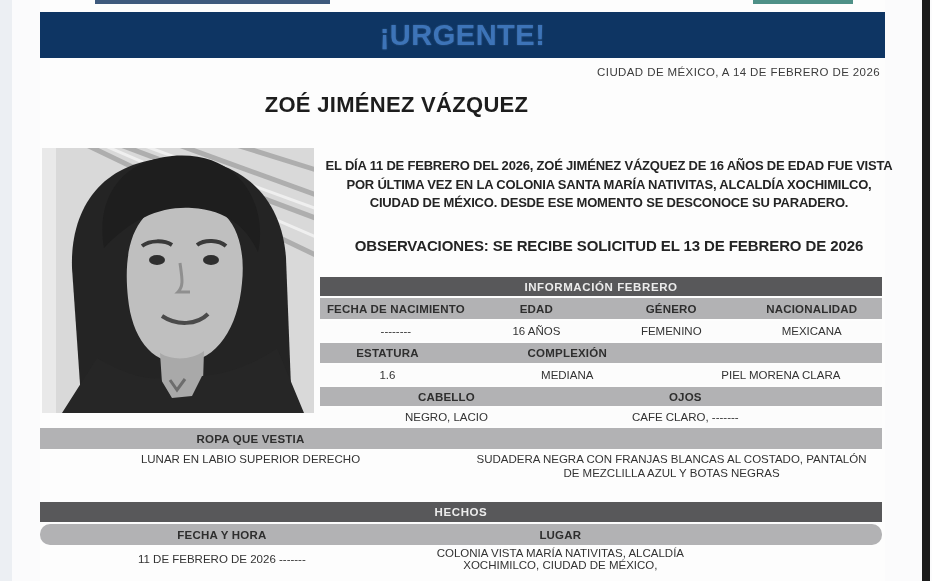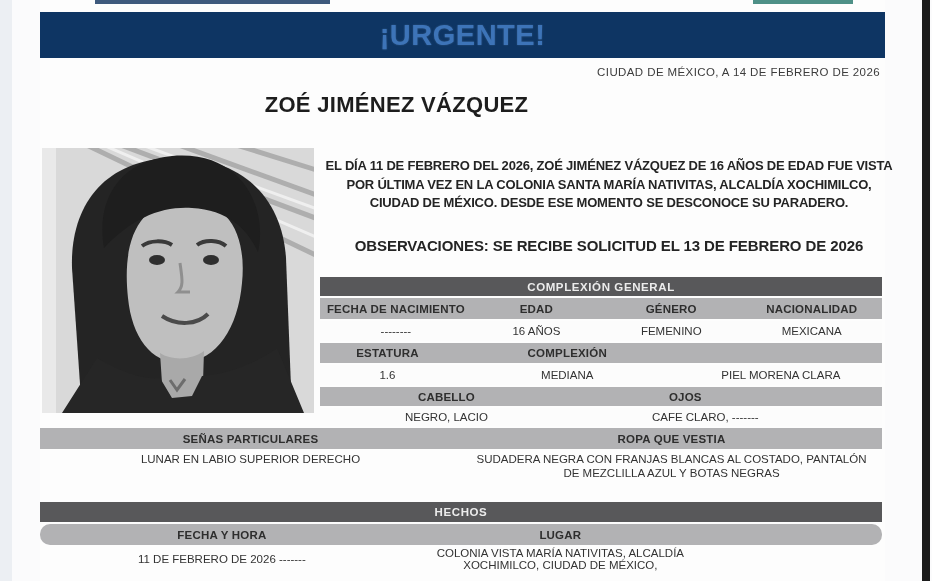--- a/index.html
+++ b/index.html
@@ -108,21 +108,21 @@
       <path d="M20,265 L55,210 C80,225 105,232 118,230 L130,250 L150,248 L160,228 C185,226 215,215 235,200 L262,265 Z" fill="#262626"></path>
       <path d="M128,232 l7,10 l8,-11" stroke="#6d6d6d" stroke-width="3" fill="none"></path>
     </svg>
   </div>
 
   <div class="description">EL DÍA 11 DE FEBRERO DEL 2026, ZOÉ JIMÉNEZ VÁZQUEZ DE 16 AÑOS DE EDAD FUE VISTA POR ÚLTIMA VEZ EN LA COLONIA SANTA MARÍA NATIVITAS, ALCALDÍA XOCHIMILCO, CIUDAD DE MÉXICO. DESDE ESE MOMENTO SE DESCONOCE SU PARADERO.</div>
 
   <div class="observations">OBSERVACIONES: SE RECIBE SOLICITUD EL 13 DE FEBRERO DE 2026</div>
 
   <div class="bar-dark tblR" style="top:277px;height:19px;">
-    <span>COMPLEXIÓN GENERAL</span>
+    <span>INFORMACIÓN FEBRERO</span>
   </div>
 
   <div class="row hdr g4 tblR" style="top:298px;height:21px;">
     <div class="cell">FECHA DE NACIMIENTO</div>
     <div class="cell">EDAD</div>
     <div class="cell">GÉNERO</div>
     <div class="cell">NACIONALIDAD</div>
   </div>
   <div class="row val g4 tblR" style="top:321px;height:20px;">
     <div class="cell">--------</div>
@@ -139,28 +139,27 @@
     <div class="cell">1.6</div>
     <div class="cell">MEDIANA</div>
     <div class="cell">PIEL MORENA CLARA</div>
   </div>
 
   <div class="row hdr g2a tblR" style="top:387px;height:19px;">
     <div class="cell">CABELLO</div>
     <div class="cell">OJOS</div>
     <div class="cell"></div>
   </div>
-  <div class="row val g2a tblR" style="top:408px;height:18px;gap:20px;">
+  <div class="row val g2a tblR" style="top:408px;height:18px;">
     <div class="cell">NEGRO, LACIO</div>
     <div class="cell">CAFE CLARO, -------</div>
     <div class="cell"></div>
   </div>
 
   <div class="row hdr g2b tblF" style="top:428px;height:21px;">
-    <div class="cell">SEÑAS PARTICULARES</div>
     <div class="cell">ROPA QUE VESTIA</div>
   </div>
   <div class="row g2b tblF" style="top:451px;height:38px;align-items:start;color:#333;">
     <div class="cell wrap" style="padding-top:2px;">LUNAR EN LABIO SUPERIOR DERECHO</div>
     <div class="cell wrap" style="padding:2px 14px 0;">SUDADERA NEGRA CON FRANJAS BLANCAS AL COSTADO, PANTALÓN DE MEZCLILLA AZUL Y BOTAS NEGRAS</div>
   </div>
 
   <div class="bar-dark tblF" style="top:502px;height:20px;">
     <span>HECHOS</span>
   </div>

